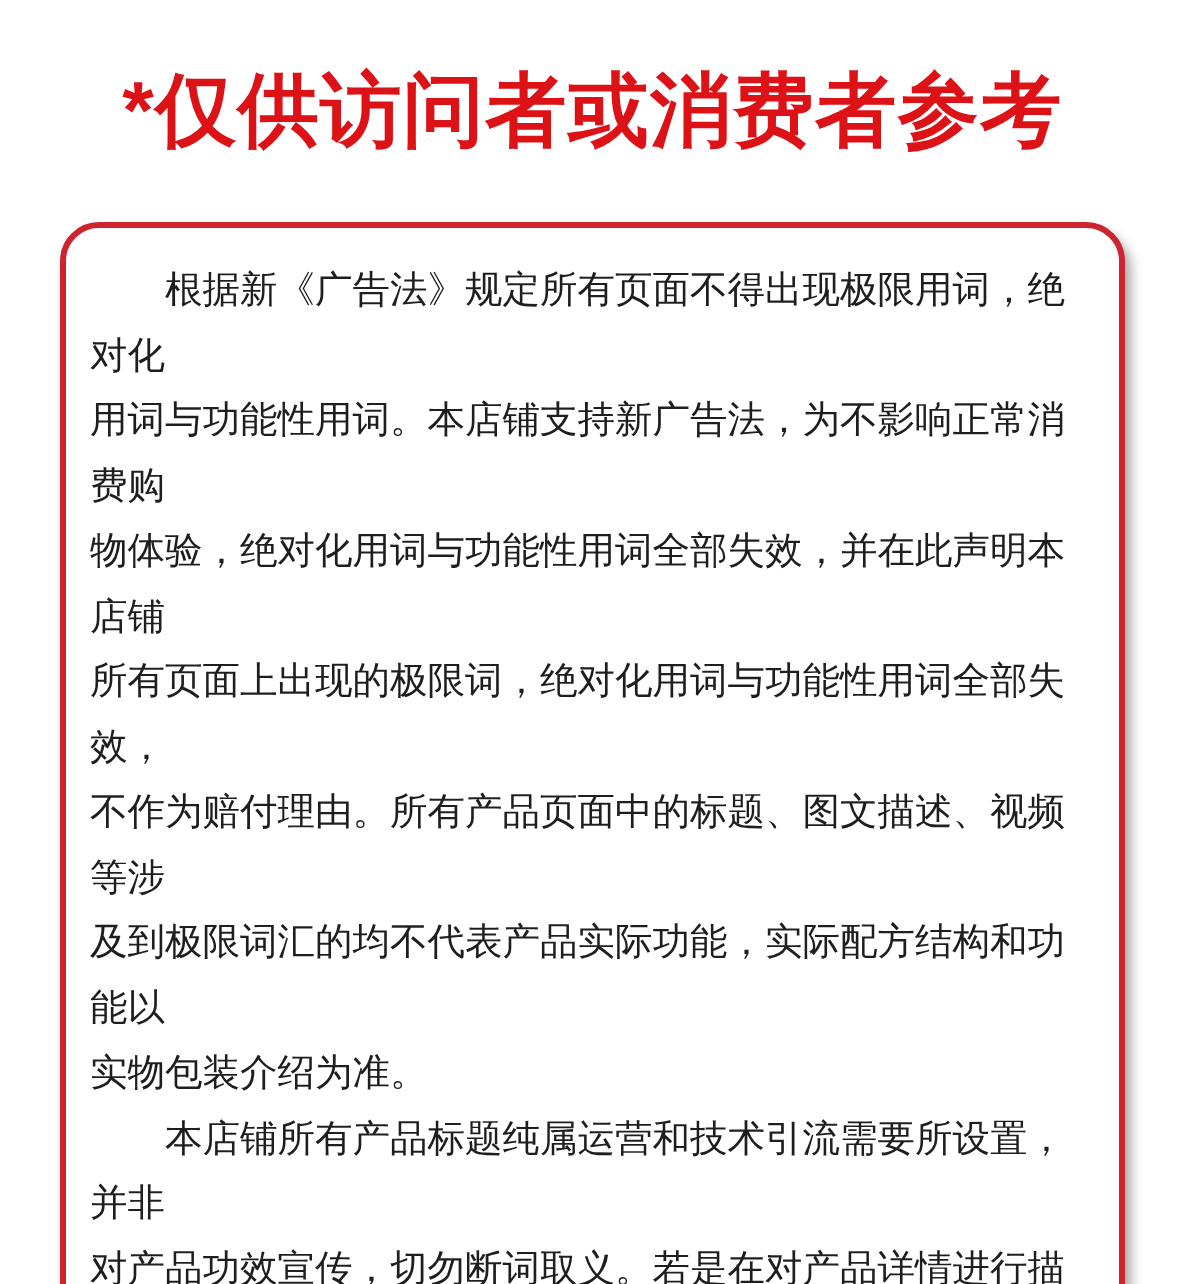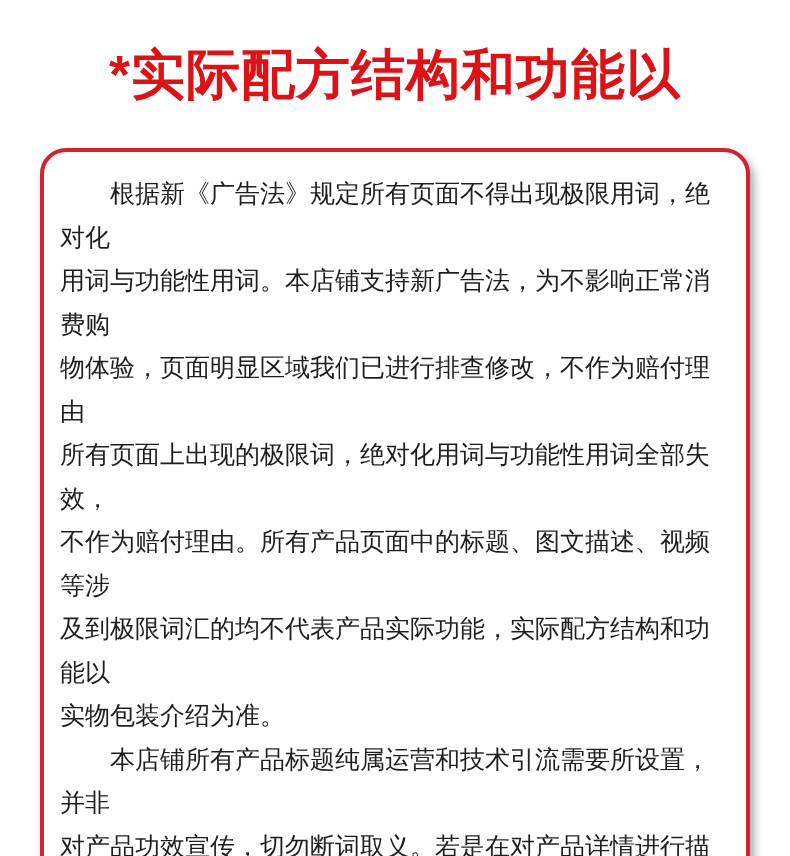--- a/index.html
+++ b/index.html
@@ -45,27 +45,27 @@
     text-indent: 2em;
     white-space: pre-line;
     letter-spacing: 0;
   }
 </style>
 </head>
 <body>
 
 <div class="page">
 
-  <h1 class="title">*实际配方结构和功能以</h1>
+  <h1 class="title">*仅供访问者或消费者参考</h1>
 
   <div class="box">
 
     <p class="para">根据新《广告法》规定所有页面不得出现极限用词，绝对化
 用词与功能性用词。本店铺支持新广告法，为不影响正常消费购
-物体验，页面明显区域我们已进行排查修改，不作为赔付理由
+物体验，绝对化用词与功能性用词全部失效，并在此声明本店铺
 所有页面上出现的极限词，绝对化用词与功能性用词全部失效，
 不作为赔付理由。所有产品页面中的标题、图文描述、视频等涉
 及到极限词汇的均不代表产品实际功能，实际配方结构和功能以
 实物包装介绍为准。</p>
 
     <p class="para">本店铺所有产品标题纯属运营和技术引流需要所设置，并非
 对产品功效宣传，切勿断词取义。若是在对产品详情进行描述时，
 或是客服介绍产品时对于产品问题的描述用词可能存在瑕疵，相
 关描述仅代表我们对产品的主观看法，仅供访问者或消费者参考，
 请您在阅读和购买过程中自行判断。</p>

